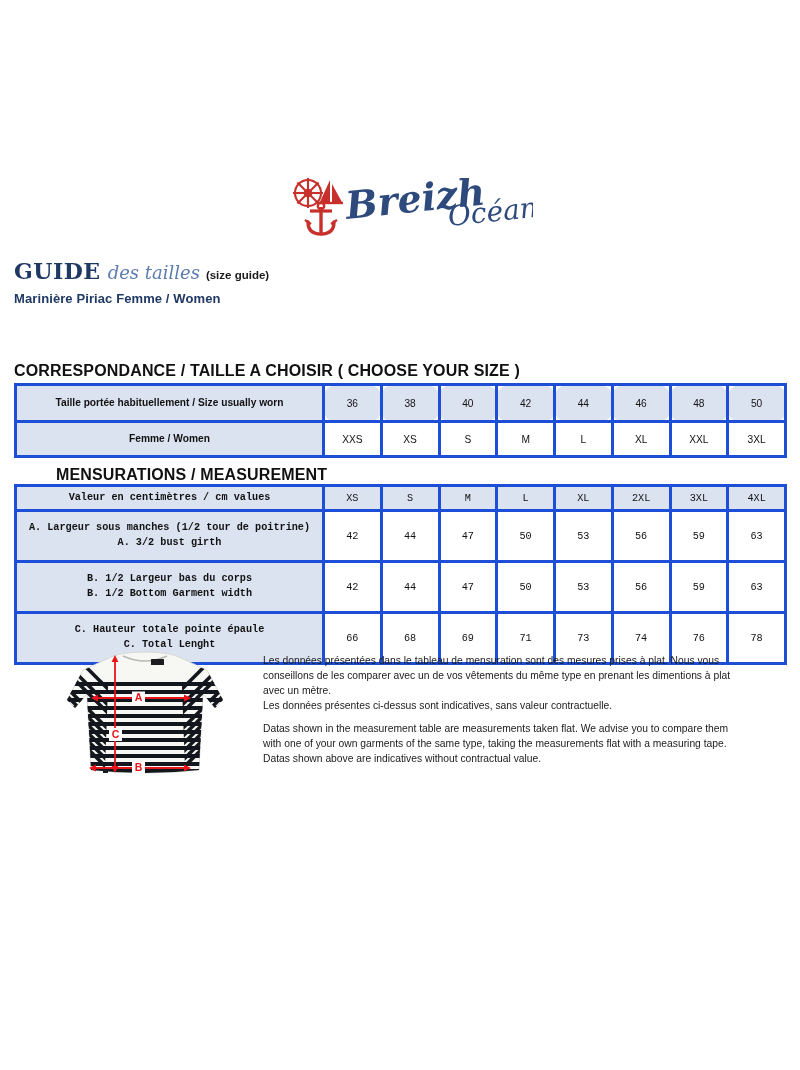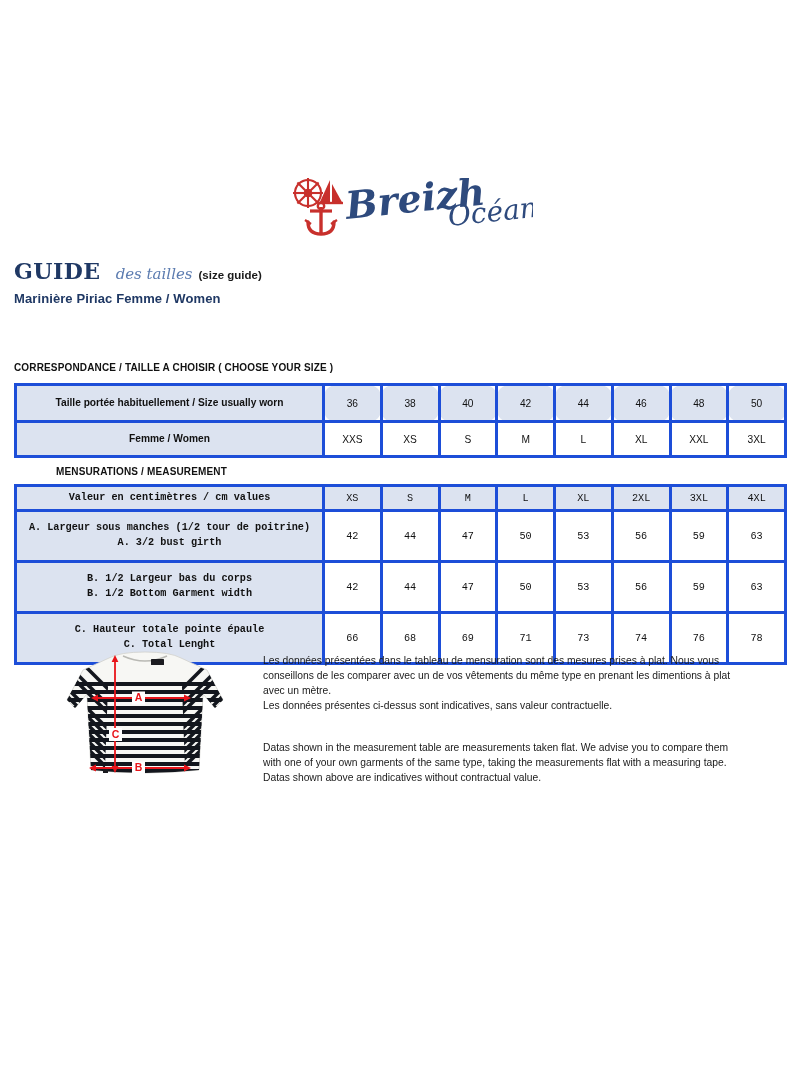--- a/index.html
+++ b/index.html
@@ -50,23 +50,23 @@
     font-family: "DejaVu Serif", serif;
     font-weight: bold;
     font-size: 22px;
     letter-spacing: 0.5px;
     color: #1f3864;
     vertical-align: baseline;
   }
   .guide-script {
     font-family: "DejaVu Serif", serif;
     font-style: italic;
-    font-size: 15px;
+    font-size: 18px;
     color: #5c7cb0;
-    margin-left: 15px;
+    margin-left: 7px;
     vertical-align: baseline;
   }
   .guide-paren {
     font-size: 11.5px;
     font-weight: bold;
     color: #1a1a1a;
     margin-left: 6px;
     vertical-align: baseline;
   }
   .product-title {
@@ -77,21 +77,21 @@
     font-weight: bold;
     color: #1f3864;
     letter-spacing: 0.1px;
     white-space: nowrap;
   }
 
   
   .section-heading {
     position: absolute;
     left: 14px;
-    font-size: 10px;
+    font-size: 16px;
     font-weight: bold;
     color: #111111;
     letter-spacing: 0.15px;
     white-space: nowrap;
   }
   #heading-correspondance { top: 362px; }
   #heading-mensurations   { top: 466px; margin-left: 42px; }
 
   
   table.sizetable {
@@ -150,21 +150,21 @@
     left: 263px;
     top: 653px;
     width: 470px;
   }
   .notes p {
     margin: 0;
     font-size: 10.3px;
     line-height: 1.47;
     color: #1a1a1a;
   }
-  .notes p.spaced { margin-top: 26px; }
+  .notes p.spaced { margin-top: 7px; }
 </style>
 </head>
 <body>
 
 <div class="logo-wrap">
   <svg class="logo-mark" viewBox="0 0 74 62">
     <g fill="none" stroke="#c8302c" stroke-width="2.1">
       <circle cx="25" cy="19" r="13"></circle>
       <circle cx="25" cy="19" r="4.3" fill="#c8302c" stroke="none"></circle>
       <line x1="25" y1="4" x2="25" y2="34"></line>

